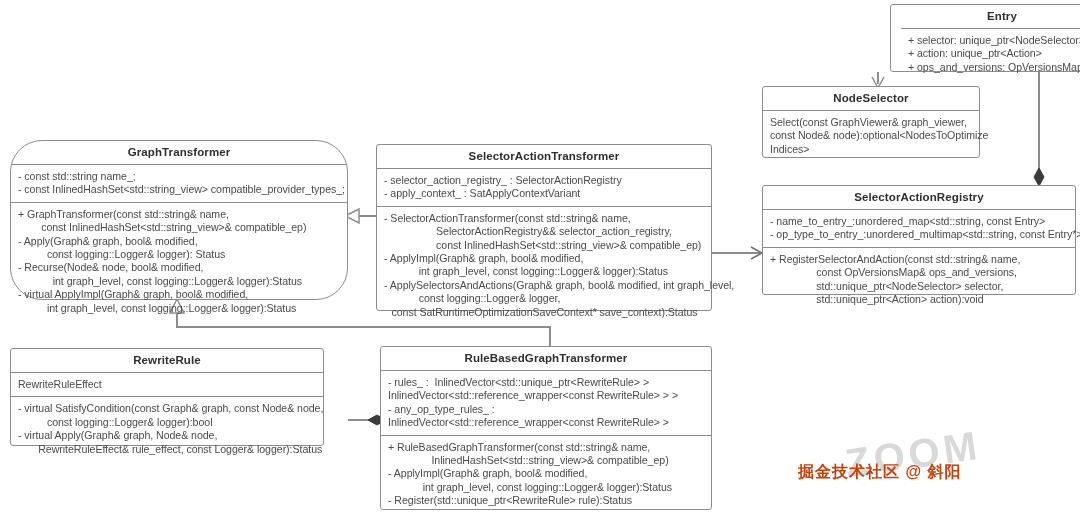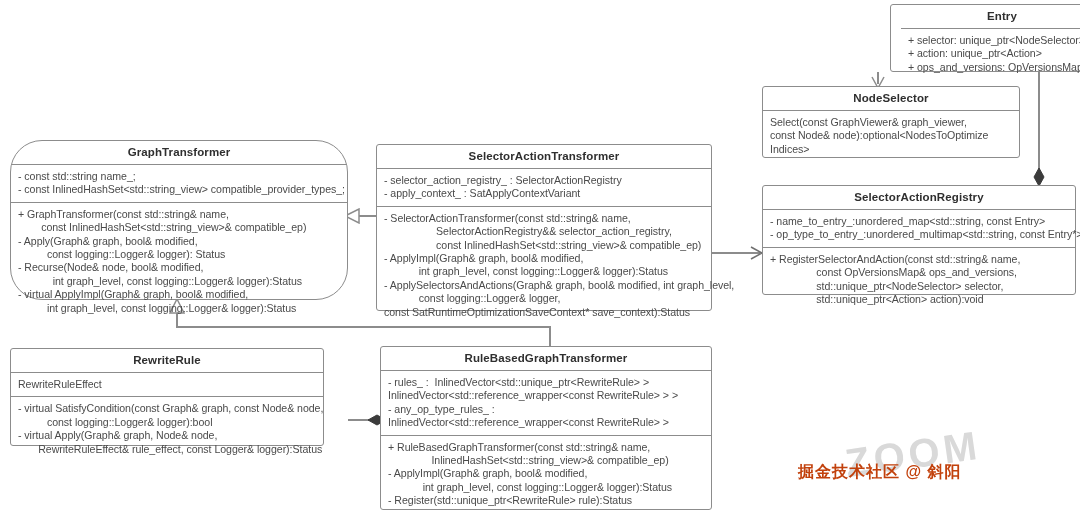--- a/index.html
+++ b/index.html
@@ -35,21 +35,21 @@
     border-bottom:1.5px solid #8c8c8c;
   }
   .uml-compartment:last-child{border-bottom:none;}
   .uml-line{
     font-size:10.6px;
     line-height:13.4px;
     color:#4a4a4a;
     white-space:pre;
     letter-spacing:-0.05px;
   }
-  .uml-line.ctr{}
+  .uml-line.ctr{text-align:center;}
 
   
   .conn{position:absolute;background:#8c8c8c;z-index:2;}
   .conn.h{height:1.5px;}
   .conn.v{width:1.5px;}
   .tri-hollow{
     position:absolute;z-index:3;
   }
   .arrow-open{position:absolute;z-index:3;}
 
@@ -151,21 +151,21 @@
 
   <div class="uml-box" style="left:890px;top:4px;width:214px;height:68px;padding-left:10px;">
     <div class="uml-title">Entry</div>
     <div class="uml-compartment">
       <div class="uml-line">+ selector: unique_ptr&lt;NodeSelector&gt;</div>
       <div class="uml-line">+ action: unique_ptr&lt;Action&gt;</div>
       <div class="uml-line">+ ops_and_versions: OpVersionsMap</div>
     </div>
   </div>
 
-  <div class="uml-box" style="left:762px;top:86px;width:258px;height:72px;">
+  <div class="uml-box" style="left:762px;top:86px;width:218px;height:72px;">
     <div class="uml-title">NodeSelector</div>
     <div class="uml-compartment">
       <div class="uml-line">Select(const GraphViewer&amp; graph_viewer,</div>
       <div class="uml-line">const Node&amp; node):optional&lt;NodesToOptimize</div>
       <div class="uml-line">Indices&gt;</div>
     </div>
   </div>
 
   <div class="uml-box" style="left:762px;top:185px;width:314px;height:110px;">
     <div class="uml-title">SelectorActionRegistry</div>

